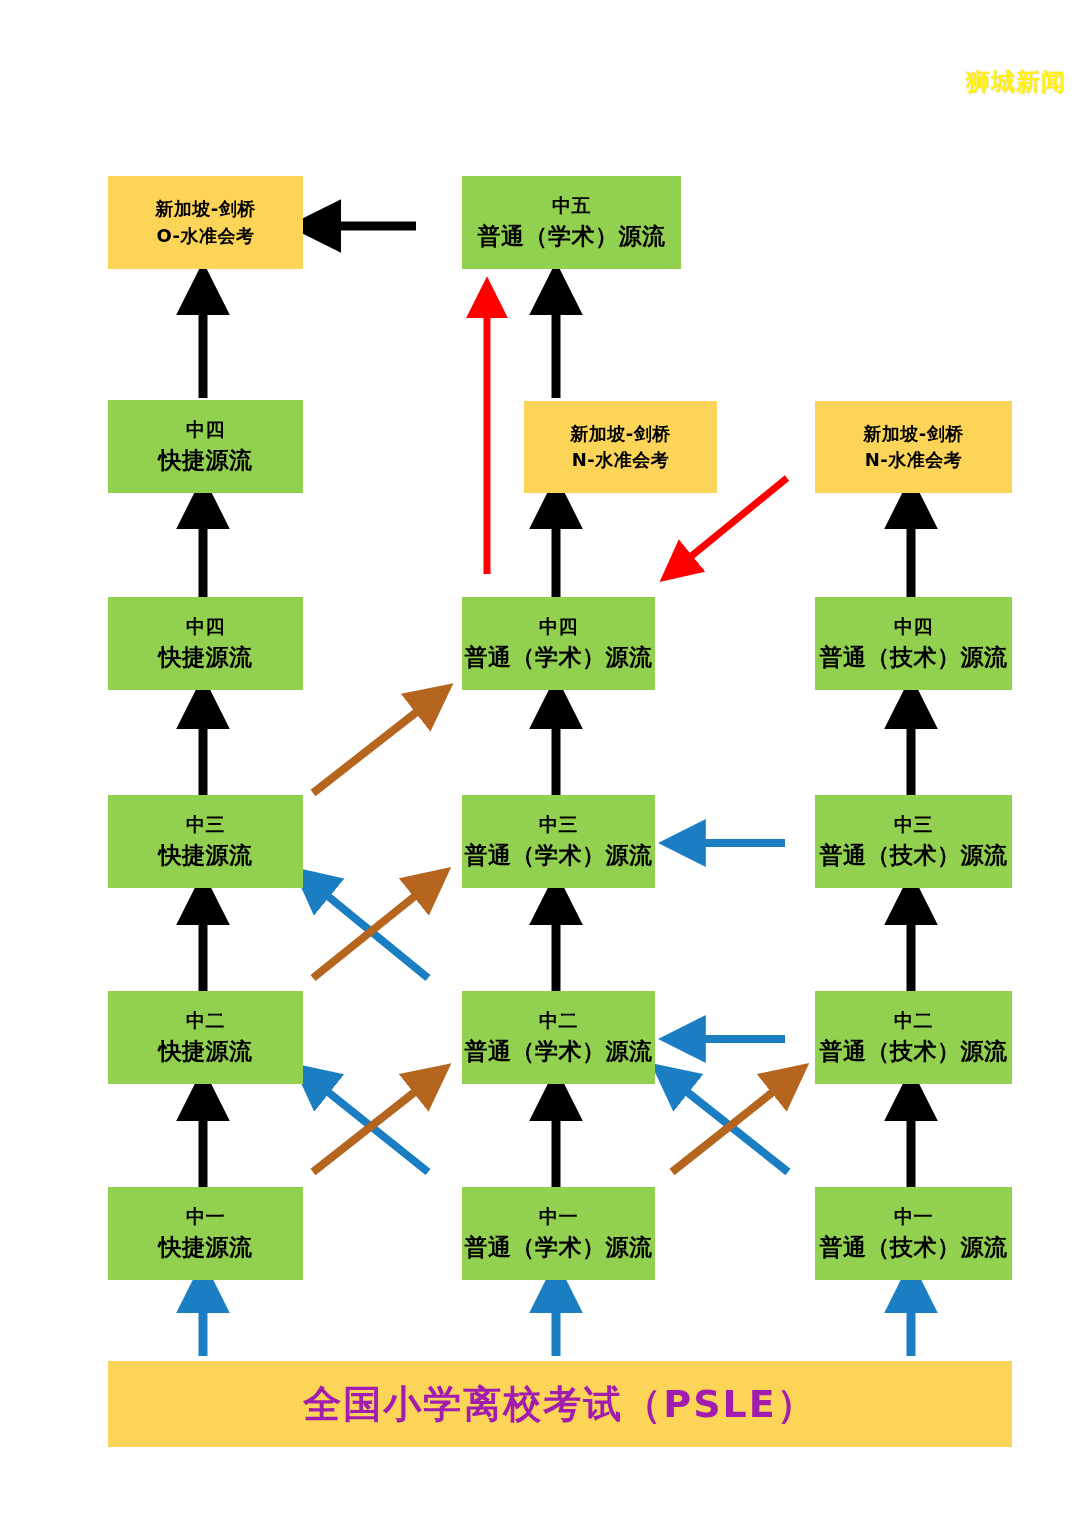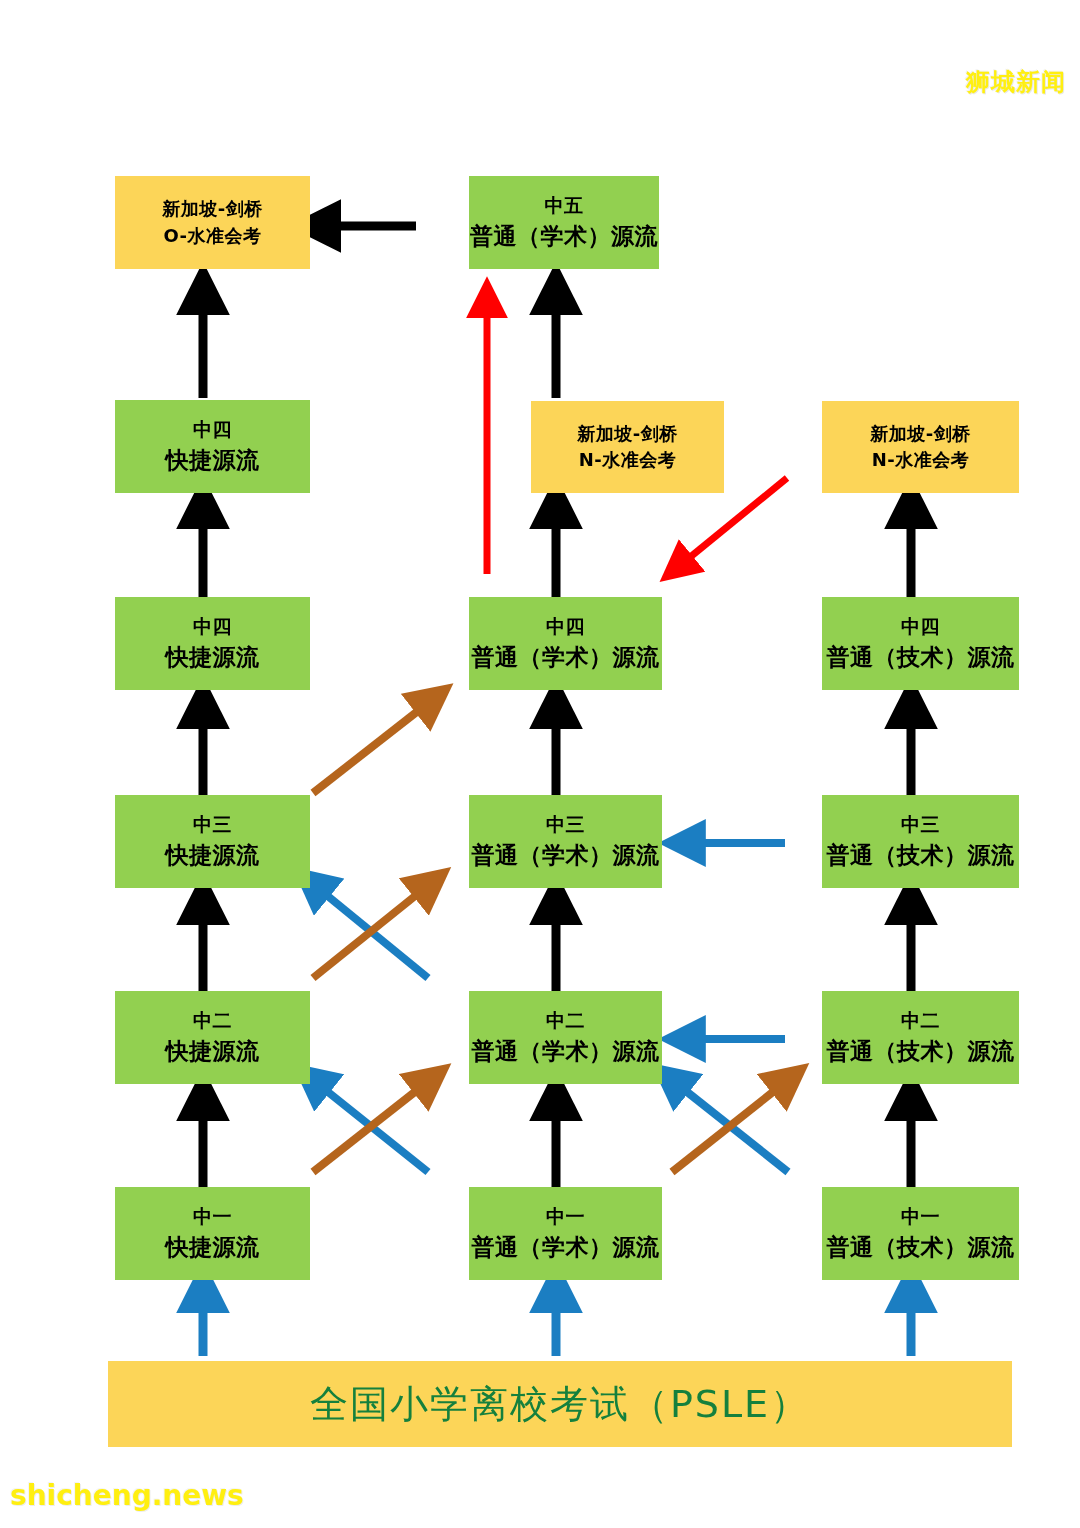--- a/index.html
+++ b/index.html
@@ -28,35 +28,34 @@
     display: flex;
     flex-direction: column;
     align-items: center;
     justify-content: center;
     text-align: right;
     color: #000000;
     font-weight: bold;
     letter-spacing: 0.5px;
     line-height: 1.45;
     z-index: 3;
-    margin-left: 7px;
   }
   .node.green { background: #92d050; }
   .node.yellow { background: #fcd558; }
   .node .l1 { font-size: 19px; }
   .node .l2 { font-size: 23px; }
   .node.exam .l1, .node.exam .l2 { font-size: 18px; }
   .psle-bar {
     position: absolute;
     background: #fcd558;
     display: flex;
     align-items: center;
     justify-content: center;
-    color: #15803d;
-    font-weight: normal;
+    color: #a21caf;
+    font-weight: bold;
     font-size: 38px;
     letter-spacing: 2px;
     z-index: 3;
   }
   .watermark-top {
     position: absolute;
     right: 14px;
     top: 22px;
     font-size: 24px;
     font-weight: bold;
@@ -214,21 +213,21 @@
     <g>
       <line x1="911" y1="1356" x2="911" y2="1290" stroke="#1b7ec2" stroke-width="9" marker-end="url(#hl)"></line>
     </g>
   </svg>
 
   <div class="node yellow exam" style="left:108px; top:176px; width:195px; height:93px;">
     <span class="l1">新加坡-剑桥</span>
     <span class="l2">O-水准会考</span>
   </div>
 
-  <div class="node green" style="left:462px; top:176px; width:190px; height:93px;">
+  <div class="node green" style="left:462px; top:176px; width:219px; height:93px;">
     <span class="l1">中五</span>
     <span class="l2">普通（学术）源流</span>
   </div>
 
   <div class="node green" style="left:108px; top:400px; width:195px; height:93px;">
     <span class="l1">中四</span>
     <span class="l2">快捷源流</span>
   </div>
 
   <div class="node yellow exam" style="left:524px; top:401px; width:193px; height:92px;">
@@ -299,15 +298,14 @@
   <div class="node green" style="left:815px; top:1187px; width:197px; height:93px;">
     <span class="l1">中一</span>
     <span class="l2">普通（技术）源流</span>
   </div>
 
   <div class="psle-bar" style="left:108px; top:1361px; width:904px; height:86px;">
     <span>全国小学离校考试（PSLE）</span>
   </div>
 
   <div class="watermark-top">狮城新闻</div>
-  <div class="watermark-bottom">shicheng.news</div>
 
 </div>
 
 </body></html>

